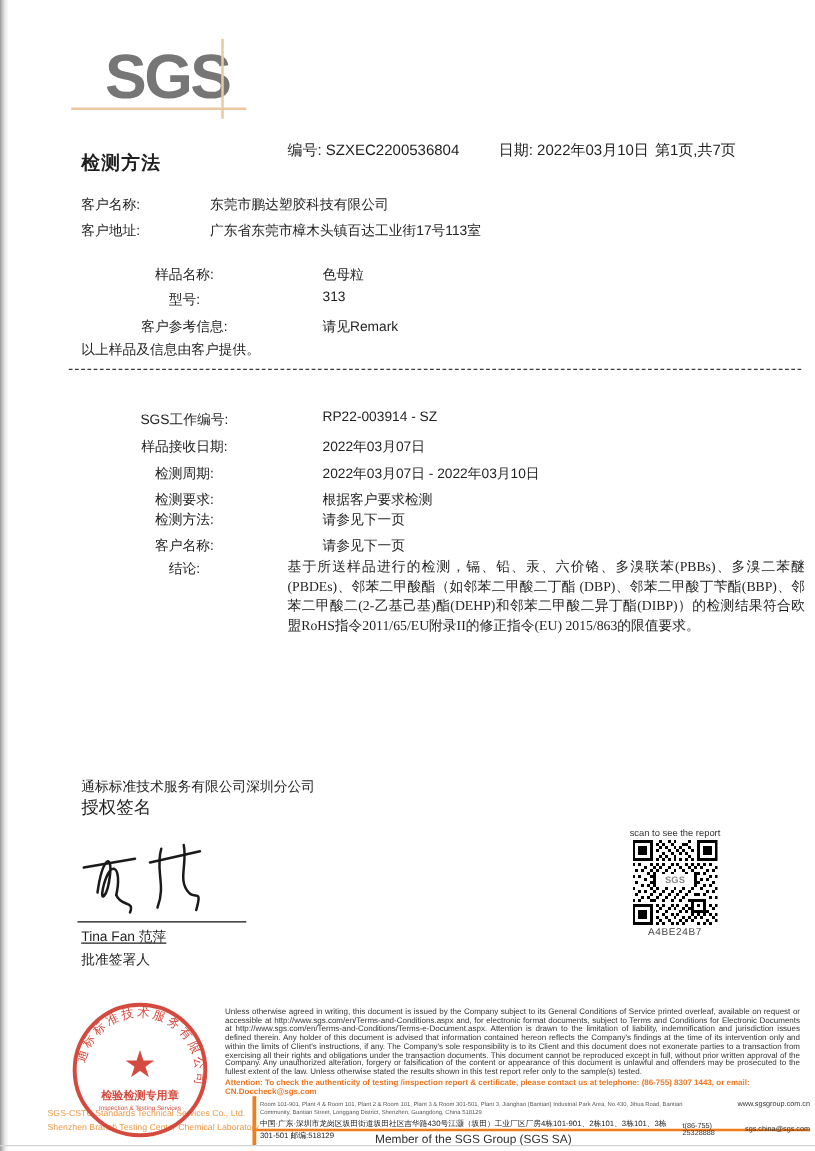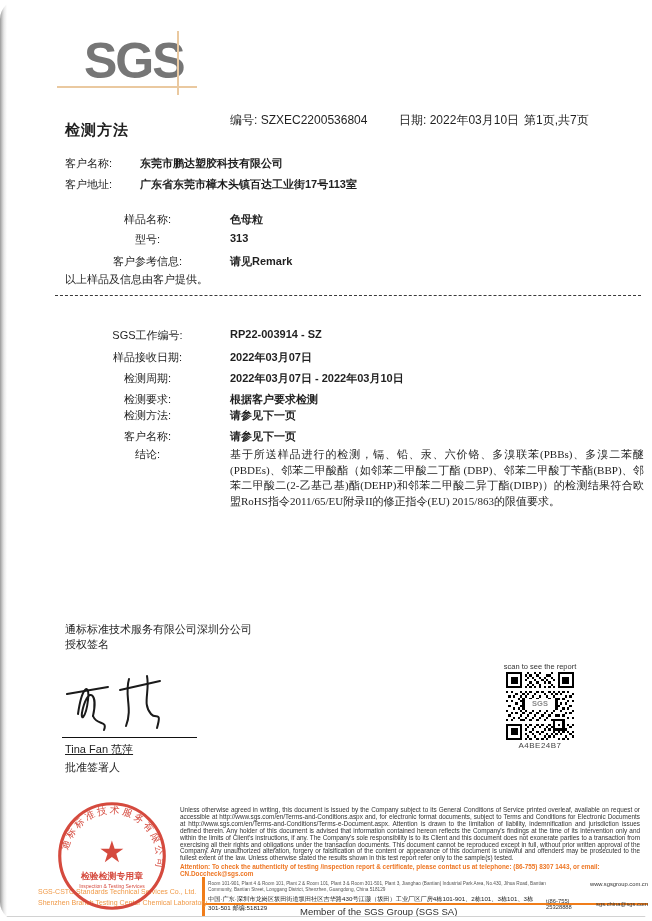--- a/index.html
+++ b/index.html
@@ -1,17 +1,17 @@
 <!DOCTYPE html>
 <html><head>
 <meta charset="utf-8">
 <style>
   html,body{margin:0;padding:0;background:#ffffff;}
   .page{position:relative;width:652px;height:921px;background:#ffffff;overflow:hidden;
-        font-family:"Liberation Sans","DejaVu Sans",sans-serif;color:#1f1f1f;border-radius:19px;}
+        font-family:"Liberation Sans","DejaVu Sans",sans-serif;color:#1f1f1f;}
   .page *{box-sizing:border-box;}
   .abs{position:absolute;}
 
   
   .edge-strip{left:0;top:0;width:7px;height:921px;
     background:linear-gradient(90deg,#9a9a9a 0,#c6c6c6 2px,#e9e9e9 4px,#ffffff 7px);}
   .bottom-edge{left:0;top:916px;width:652px;height:1px;background:#d2d2d2;}
 
   
   .logo-text{left:84px;top:36px;font-size:50px;font-weight:800;color:#767676;
@@ -20,34 +20,34 @@
   .logo-vline{left:177px;top:31px;width:2px;height:64px;background:#eac9a0;}
 
   
   .doc-title{left:65px;top:121px;font-size:15px;font-weight:bold;letter-spacing:1px;}
   .hdr{font-size:12px;top:112px;white-space:nowrap;}
   .hdr-no{left:230px;}
   .hdr-date{left:399px;}
   .hdr-page{left:524px;}
 
   
-  .row{position:absolute;left:65px;display:flex;font-size:11px;white-space:nowrap;}
+  .row{position:absolute;left:65px;display:flex;font-size:11px;white-space:nowrap;gap:28px;}
   .lbl{width:75px;flex:0 0 auto;}
   .lbl-wide{width:165px;flex:0 0 auto;text-align:center;}
-  .val{flex:0 0 auto;font-weight:bold;}
+  .val{flex:0 0 auto;}
 
   .note-line{left:65px;top:272px;font-size:11px;}
   .dash-sep{left:55px;top:295px;width:586px;height:0;border-top:1.4px dashed #3a3a3a;}
 
   .conclusion-row{left:65px;top:447px;display:flex;font-size:11px;}
   .conclusion-text{width:414px;white-space:normal;line-height:15.6px;text-align:justify;font-family:Liberation Serif, serif;}
 
   
   .sig-company{left:65px;top:622px;font-size:11px;}
-  .sig-auth{left:65px;top:637px;font-size:11px;}
+  .sig-auth{left:65px;top:637px;font-size:14px;}
   .sig-draw{left:62px;top:668px;width:135px;height:70px;border-bottom:1.6px solid #111;}
   .sig-name{left:65px;top:742px;font-size:11px;text-decoration:underline;}
   .sig-role{left:65px;top:760px;font-size:11px;}
 
   
   .qr-hint{left:494px;top:662px;width:92px;text-align:center;font-size:7.5px;color:#333;}
   .qr-svg{left:506px;top:672px;}
   .qr-code-text{left:494px;top:741px;width:92px;text-align:center;font-size:8px;
     letter-spacing:.5px;color:#444;}
 

